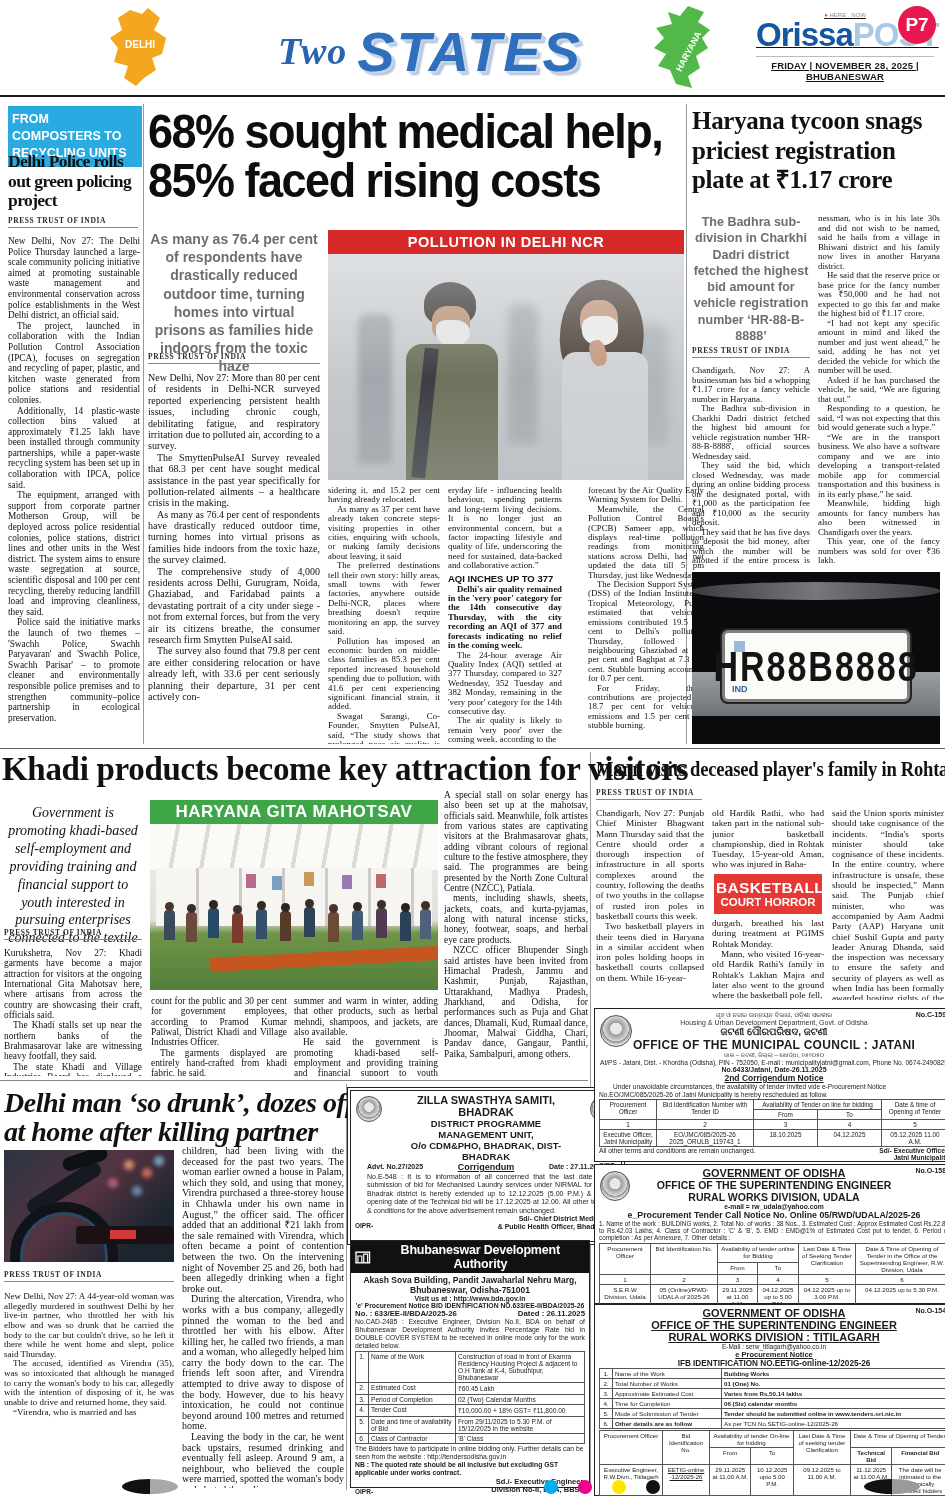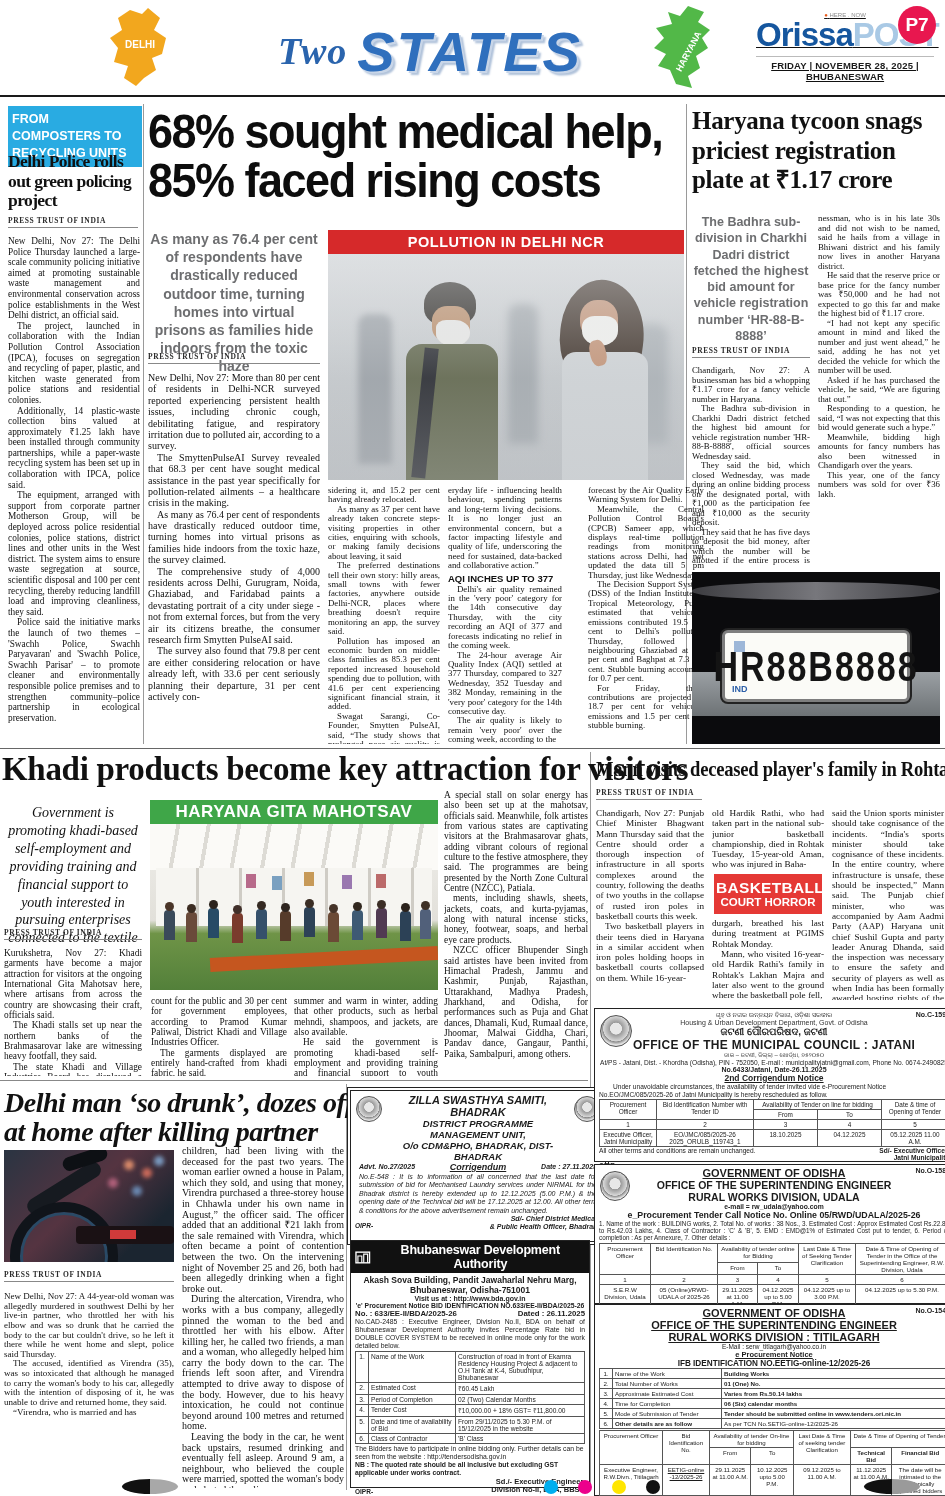--- a/index.html
+++ b/index.html
@@ -131,21 +131,21 @@
     <div class="abs bodycol" style="left:328px;top:486px;width:112px;height:258px;font-size:8.8px;line-height:1.07;">
       <p>sidering it, and 15.2 per cent having already relocated.</p>
       <p>As many as 37 per cent have already taken concrete steps-visiting properties in other cities, enquiring with schools, or making family decisions about leaving, it said</p>
       <p>The preferred destinations tell their own story: hilly areas, small towns with fewer factories, anywhere outside Delhi-NCR, places where breathing doesn't require monitoring an app, the survey said.</p>
       <p>Pollution has imposed an economic burden on middle-class families as 85.3 per cent reported increased household spending due to pollution, with 41.6 per cent experiencing significant financial strain, it added.</p>
       <p>Swagat Sarangi, Co-Founder, Smytten PulseAI, said, “The study shows that prolonged poor air quality is reshaping ev-</p>
     </div>
     <div class="abs bodycol" style="left:448px;top:486px;width:114px;height:258px;font-size:8.8px;line-height:1.07;">
       <p>eryday life - influencing health behaviour, spending patterns and long-term living decisions. It is no longer just an environmental concern, but a factor impacting lifestyle and quality of life, underscoring the need for sustained, data-backed and collaborative action.”</p>
       <div class="subhead">AQI INCHES UP TO 377</div>
-      <p style="text-indent:9px;">Delhi's air quality remained in the 'very poor' category for the 14th consecutive day Thursday, with the city recording an AQI of 377 and forecasts indicating no relief in the coming week.</p>
+      <p style="text-indent:9px;font-weight:bold;">Delhi's air quality remained in the 'very poor' category for the 14th consecutive day Thursday, with the city recording an AQI of 377 and forecasts indicating no relief in the coming week.</p>
       <p>The 24-hour average Air Quality Index (AQI) settled at 377 Thursday, compared to 327 Wednesday, 352 Tuesday and 382 Monday, remaining in the 'very poor' category for the 14th consecutive day.</p>
       <p>The air quality is likely to remain 'very poor' over the coming week, according to the</p>
     </div>
     <div class="abs bodycol" style="left:568px;top:486px;width:116px;height:258px;font-size:8.8px;line-height:1.07;margin-left:20px;">
       <p>forecast by the Air Quality Early Warning System for Delhi.</p>
       <p>Meanwhile, the Central Pollution Control Board's (CPCB) Sameer app, which displays real-time pollution readings from monitoring stations across Delhi, had not updated the data till 5 pm Thursday, just like Wednesday.</p>
       <p>The Decision Support System (DSS) of the Indian Institute of Tropical Meteorology, Pune, estimated that vehicular emissions contributed 19.5 per cent to Delhi's pollution Thursday, followed by neighbouring Ghaziabad at 8.2 per cent and Baghpat at 7.3 per cent. Stubble burning accounted for 0.7 per cent.</p>
       <p>For Friday, these contributions are projected at 18.7 per cent for vehicular emissions and 1.5 per cent for stubble burning.</p>
     </div>
   </section>
@@ -160,20 +160,21 @@
       <p>They said the bid, which closed Wednesday, was made during an online bidding process on the designated portal, with ₹1,000 as the participation fee and ₹10,000 as the security deposit.</p>
       <p>They said that he has five days to deposit the bid money, after which the number will be allotted if the entire process is completed.</p>
 
     </div>
     <div class="abs bodycol" style="left:818px;top:214px;width:122px;height:352px;font-size:8.8px;line-height:1.08;">
       <p>nessman, who is in his late 30s and did not wish to be named, said he hails from a village in Bhiwani district and his family now lives in another Haryana district.</p>
       <p>He said that the reserve price or base price for the fancy number was ₹50,000 and he had not expected to go this far and make the highest bid of ₹1.17 crore.</p>
       <p>“I had not kept any specific amount in mind and liked the number and just went ahead,” he said, adding he has not yet decided the vehicle for which the number will be used.</p>
       <p>Asked if he has purchased the vehicle, he said, “We are figuring that out.”</p>
       <p>Responding to a question, he said, “I was not expecting that this bid would generate such a hype.”</p>
+      <p>“We are in the transport business. We also have a software company and we are into developing a transport-related mobile app for commercial transportation and this business is in its early phase,” he said.</p>
       <p>Meanwhile, bidding high amounts for fancy numbers has also been witnessed in Chandigarh over the years.</p>
       <p>This year, one of the fancy numbers was sold for over ₹36 lakh.</p>
     </div>
     <div class="ph plate" style="left:692px;top:572px;width:248px;height:172px;">
       <div class="shine"></div>
       <div class="bumper"></div>
       <div class="board">
         <div class="holo"></div>
         <span class="ind">IND</span>
         <span class="num">HR88B8888</span>
@@ -259,21 +260,21 @@
       <p>“Virendra, who is married and has</p>
     </div>
     <div class="abs bodycol" style="left:182px;top:1146px;width:162px;height:342px;font-size:10px;line-height:1.06;">
       <p>children, had been living with the deceased for the past two years. The woman earlier owned a house in Palam, which they sold, and using that money, Virendra purchased a three-storey house in Chhawla under his own name in August,” the officer said. The officer added that an additional ₹21 lakh from the sale remained with Virendra, which often became a point of contention between the two. On the intervening night of November 25 and 26, both had been allegedly drinking when a fight broke out.</p>
       <p>During the altercation, Virendra, who works with a bus company, allegedly pinned the woman to the bed and throttled her with his elbow. After killing her, he called two friends, a man and a woman, who allegedly helped him carry the body down to the car. The friends left soon after, and Virendra attempted to drive away to dispose of the body. However, due to his heavy intoxication, he could not continue beyond around 100 metres and returned home.</p>
       <p>Leaving the body in the car, he went back upstairs, resumed drinking and eventually fell asleep. Around 9 am, a neighbour, who believed the couple were married, spotted the woman's body and alerted the police.</p>
       <p>A police team reached the scene and arrested Virendra, who was still asleep.</p>
     </div>
   </section>
 
-  <section class="notice" style="left:350px;top:1090px;width:238px;height:144px;padding:3px 8px;box-shadow:0 0 0 2px #fff,0 0 0 3px #222;font-style:italic;">
+  <section class="notice" style="left:350px;top:1090px;width:238px;height:144px;padding:3px 16px;box-shadow:0 0 0 2px #fff,0 0 0 3px #222;">
     <div class="emblem abs" style="left:5px;top:5px;width:24px;height:24px;"></div>
     <div class="emblem abs" style="right:5px;top:5px;width:24px;height:24px;"></div>
     <div class="nt-title" style="font-size:11px;margin:0 28px;">ZILLA SWASTHYA SAMITI, BHADRAK</div>
     <div class="nt-title" style="font-size:9.5px;margin:0 28px;">DISTRICT PROGRAMME MANAGEMENT UNIT,</div>
     <div class="nt-title" style="font-size:9.5px;margin:0 28px;">O/o CDM&amp;PHO, BHADRAK, DIST-BHADRAK</div>
     <div style="display:flex;justify-content:space-between;font-size:7px;font-weight:bold;margin-top:1px;">
       <span>Advt. No.27/2025</span>
       <span>Date : 27.11.2025</span>
     </div>
     <div class="nt-title" style="font-size:9px;text-decoration:underline;margin-top:-8px;">Corrigendum</div>

